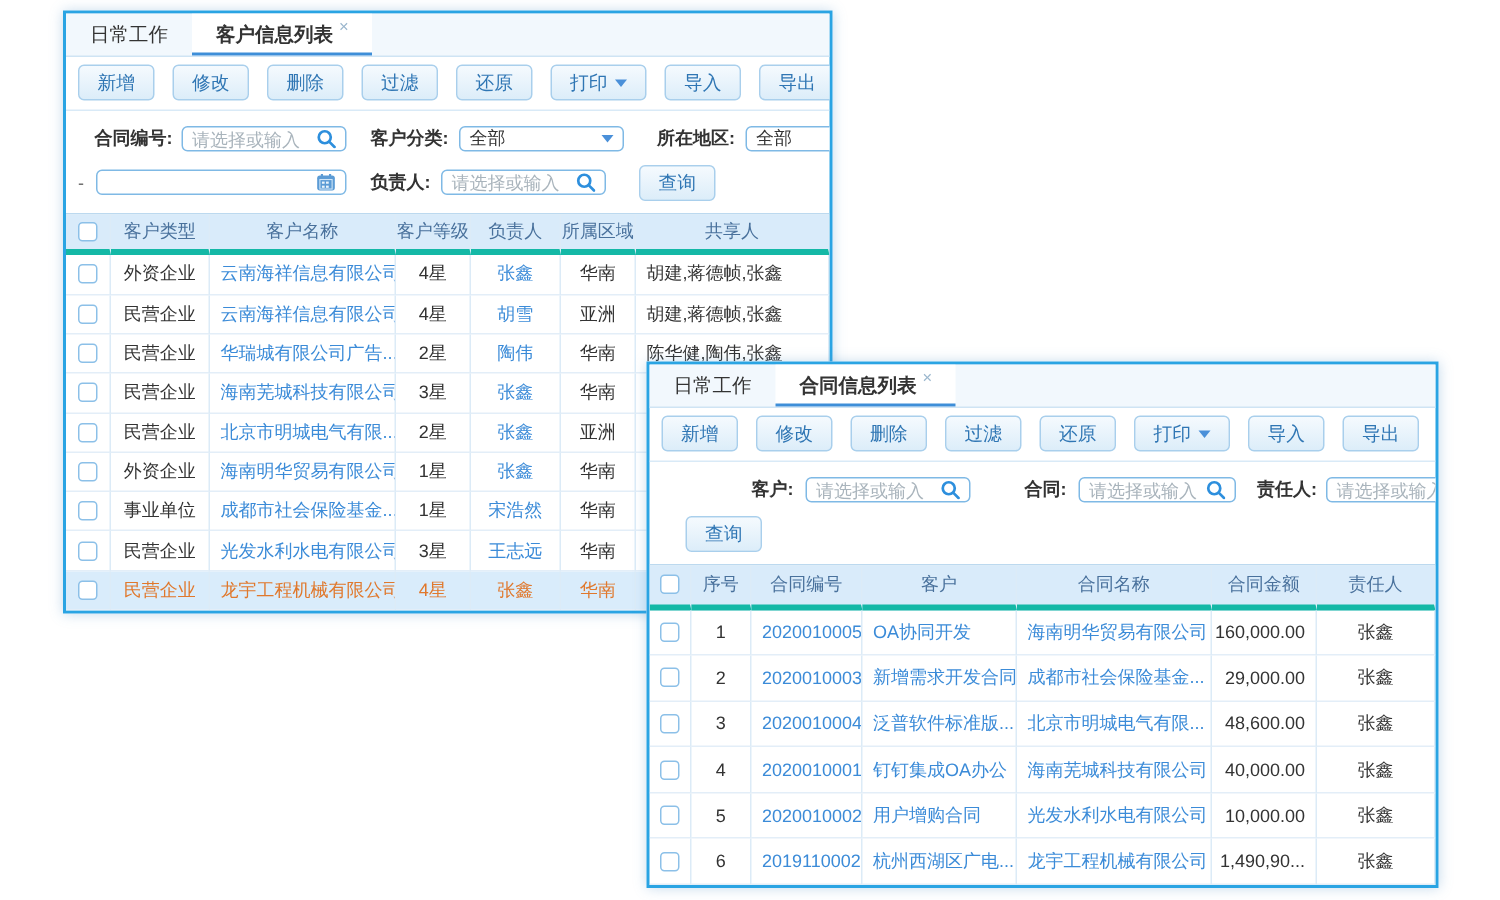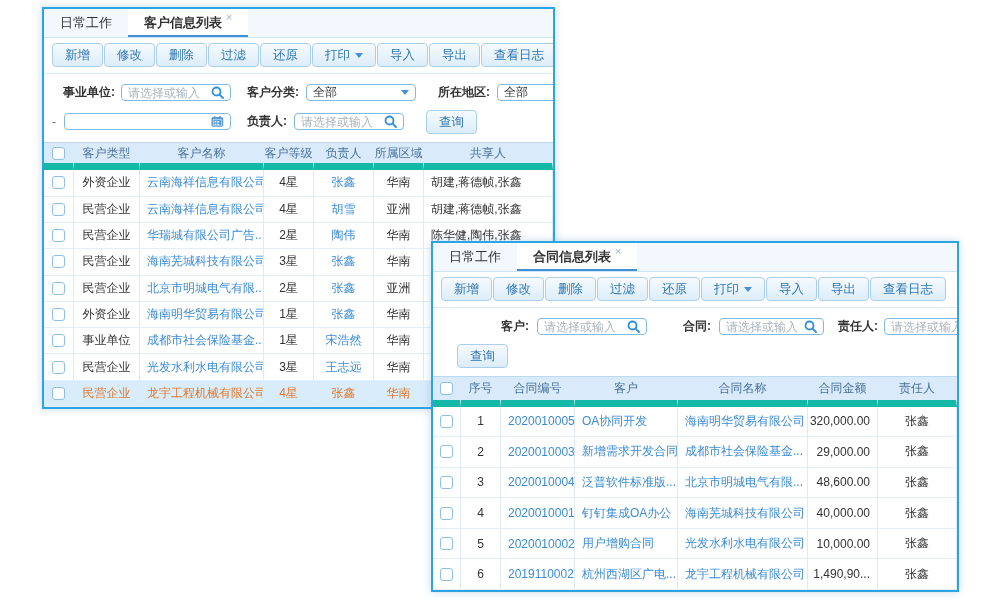--- a/index.html
+++ b/index.html
@@ -11,21 +11,21 @@
   #win1 { left:42px; top:7px;  width:513px; height:402px; z-index:1; }
   #win2 { left:431px; top:241px; width:528px; height:351px; z-index:2; }
 
   
   .tabbar { display:flex; height:29px; background:#f2f8fd; border-bottom:1px solid #cfe4f4; flex:0 0 auto; }
   .tab { padding:0 16px; line-height:27px; font-size:13px; color:#333; cursor:default; position:relative; }
   .tab.active { background:#fff; font-weight:bold; border-bottom:2px solid #3e8ed8; }
   .tab-close { font-weight:normal; font-size:11px; color:#9ab6cd; position:relative; top:-6px; margin-left:4px; }
 
   
-  .toolbar { display:flex; gap:1px; padding:5px 8px 6px 8px; border-bottom:1px solid #d9eaf7; flex:0 0 auto; }
+  .toolbar { display:flex; gap:12px; padding:5px 8px 6px 8px; border-bottom:1px solid #d9eaf7; flex:0 0 auto; }
   .btn { background:linear-gradient(#f5fafe,#dcedf9); border:1px solid #a9cfec; border-radius:4px;
          color:#2f76b4; font-size:12.5px; padding:4px 12px; line-height:14px; white-space:nowrap;
          display:inline-flex; align-items:center; gap:5px; cursor:pointer; }
   .caret-down { width:0; height:0; border-left:4px solid transparent; border-right:4px solid transparent;
                 border-top:5px solid #4a90d9; display:inline-block; }
 
   
   .filters { flex:0 0 auto; padding:4px 0 6px 0; }
   .frow { display:flex; align-items:center; height:29px; white-space:nowrap; }
   .flabel { font-size:12px; color:#333; font-weight:bold; }
@@ -41,21 +41,21 @@
   .tbl { flex:1 1 auto; display:flex; flex-direction:column; border-top:1px solid #bcd9ef; overflow:hidden; }
   .trow { display:grid; align-items:stretch; }
   #win1 .trow { grid-template-columns:30px 66px 124px 50px 60px 50px 1fr; height:28px; }
   #win2 .trow { grid-template-columns:28px 40px 74px 103px 130px 70px 1fr; height:31px; }
   .trow.thead { background:#d9ebfa; color:#49719c; }
   #win1 .trow.thead { height:29px; }
   #win2 .trow.thead { height:30px; }
   .tcell { font-size:12px; display:flex; align-items:center; padding:0 7px; overflow:hidden;
            border-right:1px solid #dcebf7; border-bottom:1px solid #e3eef8; color:#333;
            justify-content:center; text-align:center; white-space:nowrap; }
-  .thead .tcell { border-bottom:7px solid #14b8a6; justify-content:center; }
+  .thead .tcell { border-bottom:4px solid #14b8a6; justify-content:center; }
   .tcell.l { justify-content:flex-start; text-align:left; }
   .tcell.r { justify-content:flex-end; text-align:right; }
   .tcell.link { color:#3b8bd8; cursor:pointer; }
   .trow.sel { background:#d9ecfb; }
   .trow.sel .tcell { color:#e0782c; }
   .checkbox { width:13px; height:13px; border:1px solid #8cc0e8; border-radius:3px; background:#fff; cursor:pointer; }
 </style>
 </head>
 <body>
 
@@ -71,21 +71,21 @@
       <button class="btn">过滤</button>
       <button class="btn">还原</button>
       <button class="btn">打印<span class="caret-down"></span></button>
       <button class="btn">导入</button>
       <button class="btn">导出</button>
       <button class="btn">查看日志</button>
     </div>
 
   <div class="filters">
     <div class="frow">
-      <span class="flabel" style="margin-left:19px">事业单位:</span>
+      <span class="flabel" style="margin-left:19px">合同编号:</span>
       <span class="inp" style="margin-left:6px;width:110px">
         <input placeholder="请选择或输入" style="">
         <svg class="mag" width="13" height="13" viewBox="0 0 13 13">
             <circle cx="5.5" cy="5.5" r="4" fill="none" stroke="#2d8fdd" stroke-width="1.8"></circle>
             <line x1="8.6" y1="8.6" x2="12" y2="12" stroke="#2d8fdd" stroke-width="1.8" stroke-linecap="round"></line>
           </svg>
       </span>
       <span class="flabel" style="margin-left:16px">客户分类:</span>
       <span class="inp dropdown" style="margin-left:7px;width:110px">
         <span>全部</span>
@@ -295,21 +295,21 @@
         <div class="tcell" style="color: inherit;">责任人</div>
       </div>
       <div class="trow">
         <div class="tcell">
           <span class="checkbox"></span>
         </div>
         <div class="tcell">1</div>
         <div class="tcell l link">2020010005</div>
         <div class="tcell l link">OA协同开发</div>
         <div class="tcell l link">海南明华贸易有限公司</div>
-        <div class="tcell r">320,000.00</div>
+        <div class="tcell r">160,000.00</div>
         <div class="tcell">张鑫</div>
       </div>
       <div class="trow">
         <div class="tcell">
           <span class="checkbox"></span>
         </div>
         <div class="tcell">2</div>
         <div class="tcell l link">2020010003</div>
         <div class="tcell l link">新增需求开发合同</div>
         <div class="tcell l link">成都市社会保险基金...</div>

